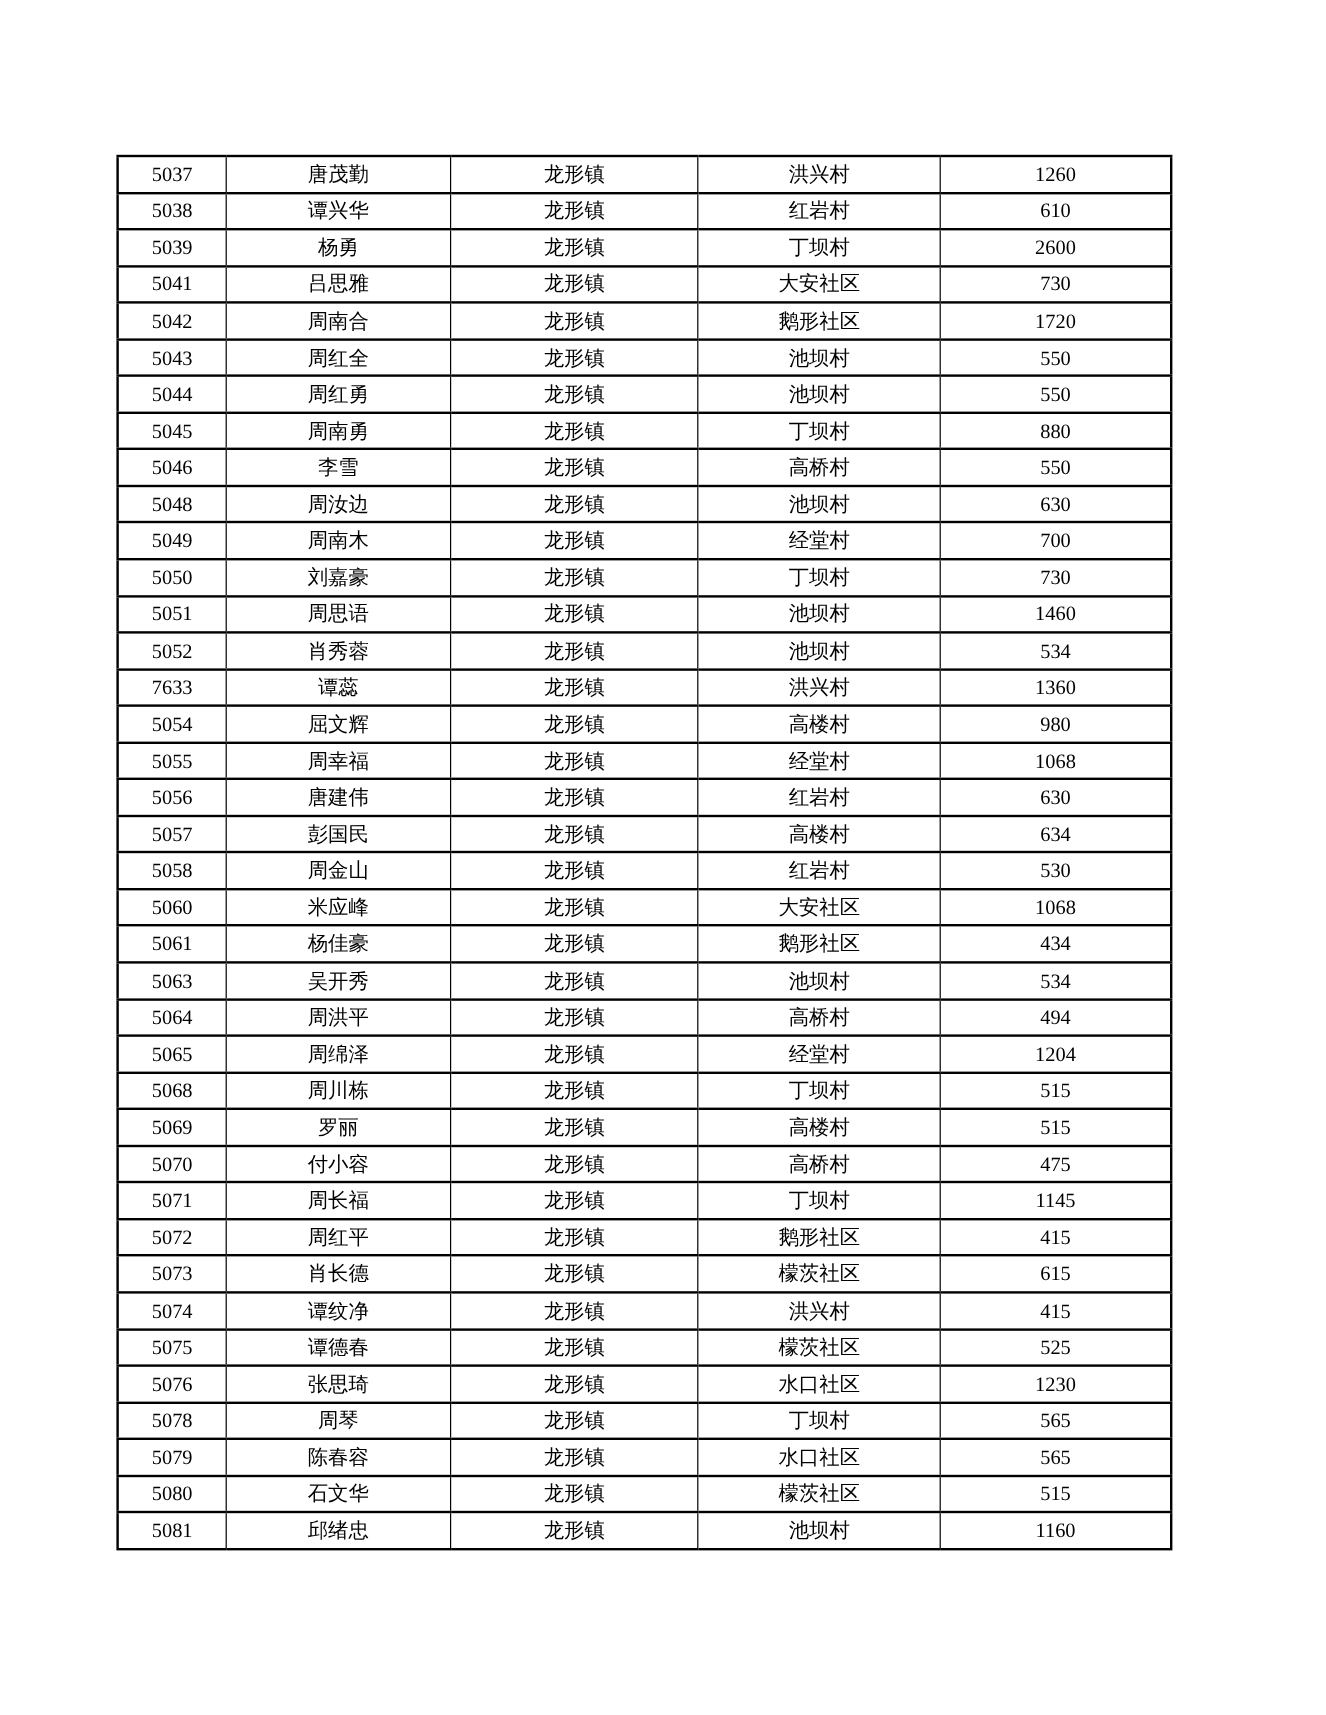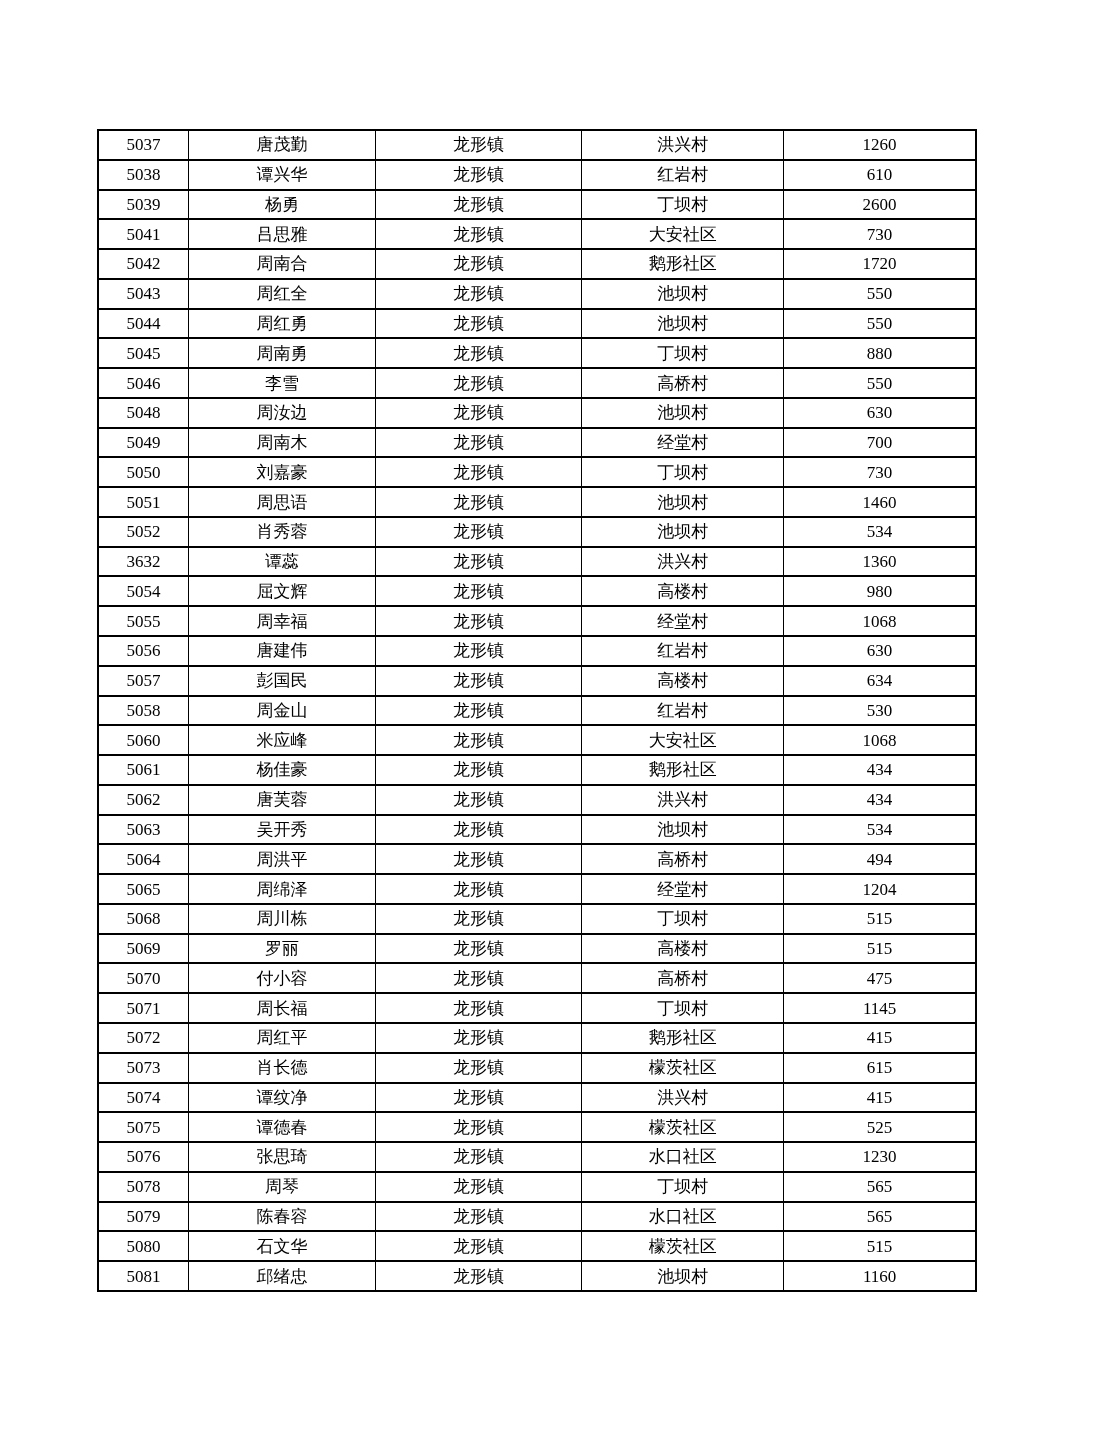--- a/index.html
+++ b/index.html
@@ -153,21 +153,21 @@
         <td>1460</td>
       </tr>
         <tr>
         <td>5052</td>
         <td>肖秀蓉</td>
         <td>龙形镇</td>
         <td>池坝村</td>
         <td>534</td>
       </tr>
         <tr>
-        <td>3632</td>
+        <td>7633</td>
         <td>谭蕊</td>
         <td>龙形镇</td>
         <td>洪兴村</td>
         <td>1360</td>
       </tr>
         <tr>
         <td>5054</td>
         <td>屈文辉</td>
         <td>龙形镇</td>
         <td>高楼村</td>
@@ -206,27 +206,20 @@
         <td>米应峰</td>
         <td>龙形镇</td>
         <td>大安社区</td>
         <td>1068</td>
       </tr>
         <tr>
         <td>5061</td>
         <td>杨佳豪</td>
         <td>龙形镇</td>
         <td>鹅形社区</td>
-        <td>434</td>
-      </tr>
-        <tr>
-        <td>5062</td>
-        <td>唐芙蓉</td>
-        <td>龙形镇</td>
-        <td>洪兴村</td>
         <td>434</td>
       </tr>
         <tr>
         <td>5063</td>
         <td>吴开秀</td>
         <td>龙形镇</td>
         <td>池坝村</td>
         <td>534</td>
       </tr>
         <tr>

